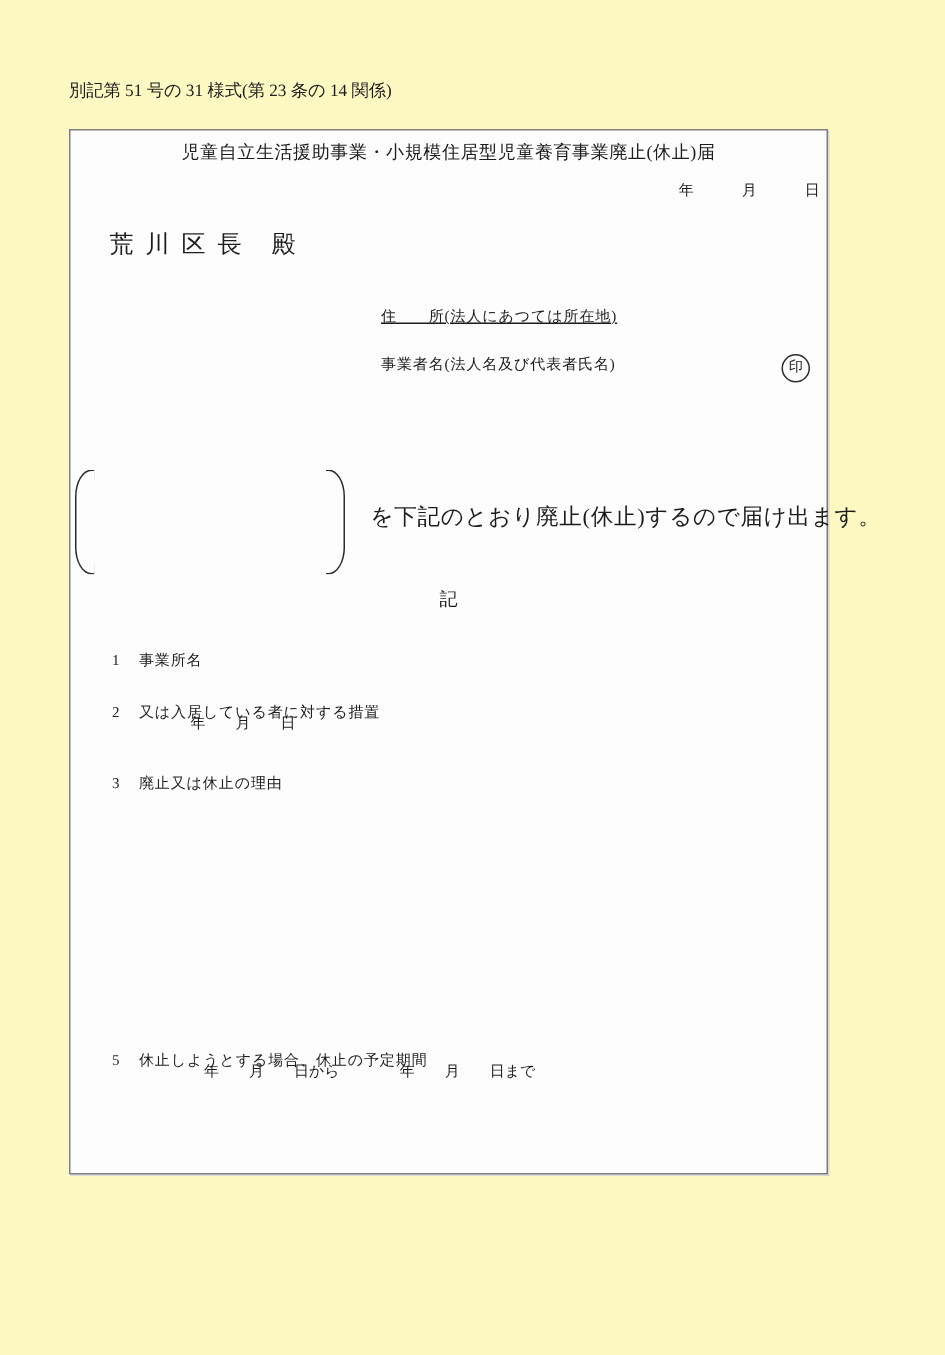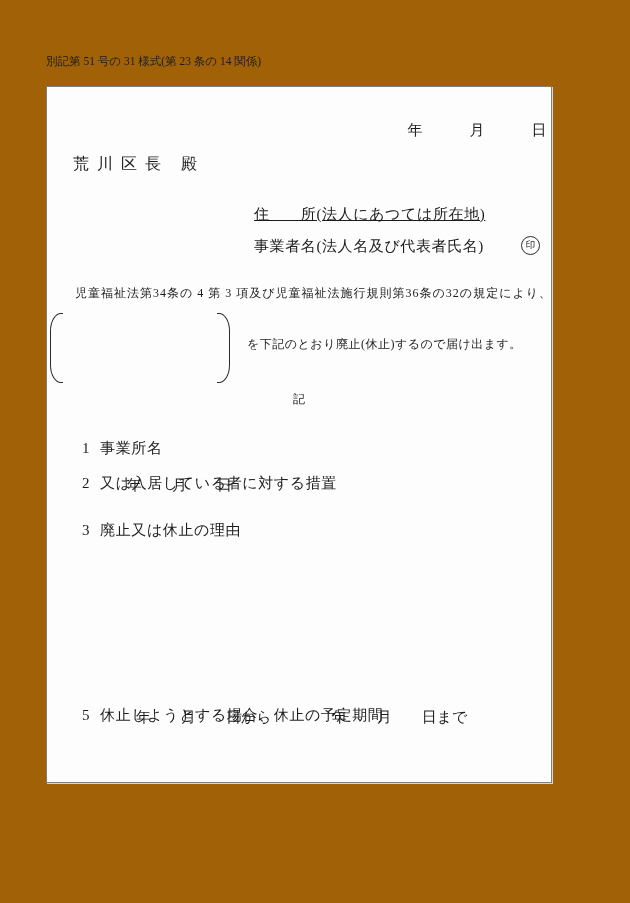--- a/index.html
+++ b/index.html
@@ -5,26 +5,26 @@
   html,body{margin:0;padding:0;}
   body{
     background:#fcfcfc;
     font-family:"Liberation Serif","DejaVu Serif",serif;
     color:#1c1c1c;
   }
   .page{
     position:relative;
     width:630px;
     height:903px;
-    background:#a16207;
+    background:#fef9c3;
     overflow:hidden;
   }
   .txt{
     position:absolute;
-    font-size:15px;
+    font-size:10px;
     line-height:1;
     white-space:pre;
   }
   .form-number{
     left:46px; top:56px;
     font-size:11.5px;
   }
   .form-box{
     position:absolute;
     left:46px; top:86px;
@@ -87,21 +87,21 @@
   }
   .paren-r{
     left:170px;
     border-right:1.4px solid #2a2a2a;
     border-top:1.4px solid #2a2a2a;
     border-bottom:1.4px solid #2a2a2a;
     border-radius:0 11px 11px 0 / 0 18px 18px 0;
   }
   .legal-2{
     left:200px; top:251px;
-    font-size:12px;
+    font-size:15px;
     letter-spacing:.5px;
   }
   .record-heading{
     left:0; right:0; top:306px;
     text-align:center;
     font-size:12px;
   }
   .item{ letter-spacing:.6px; }
   .item .no{
     display:inline-block;
@@ -118,34 +118,34 @@
 </style>
 </head>
 <body>
 
 <div class="page">
 
   <div class="txt form-number">別記第 51 号の 31 様式(第 23 条の 14 関係)</div>
 
   <div class="form-box">
 
+    <div class="txt title">児童自立生活援助事業・小規模住居型児童養育事業廃止(休止)届</div>
 
     <div class="txt date-line">年　　　月　　　日</div>
 
     <div class="txt addressee">荒 川 区 長　殿</div>
 
     <div class="txt address-label">住　　所(法人にあつては所在地)</div>
 
     <div class="txt business-label">事業者名(法人名及び代表者氏名)</div>
 
     <div class="seal">
       <span>印</span>
     </div>
 
-    <div class="txt legal-1">児童福祉法第34条の 4 第 3 項及び児童福祉法施行規則第36条の32の規定により、</div>
 
     <div class="paren paren-l"></div>
     <div class="paren paren-r"></div>
 
 
     <div class="txt legal-2">を下記のとおり廃止(休止)するので届け出ます。</div>
 
     <div class="txt record-heading">記</div>
 
     <div class="txt item i1">

